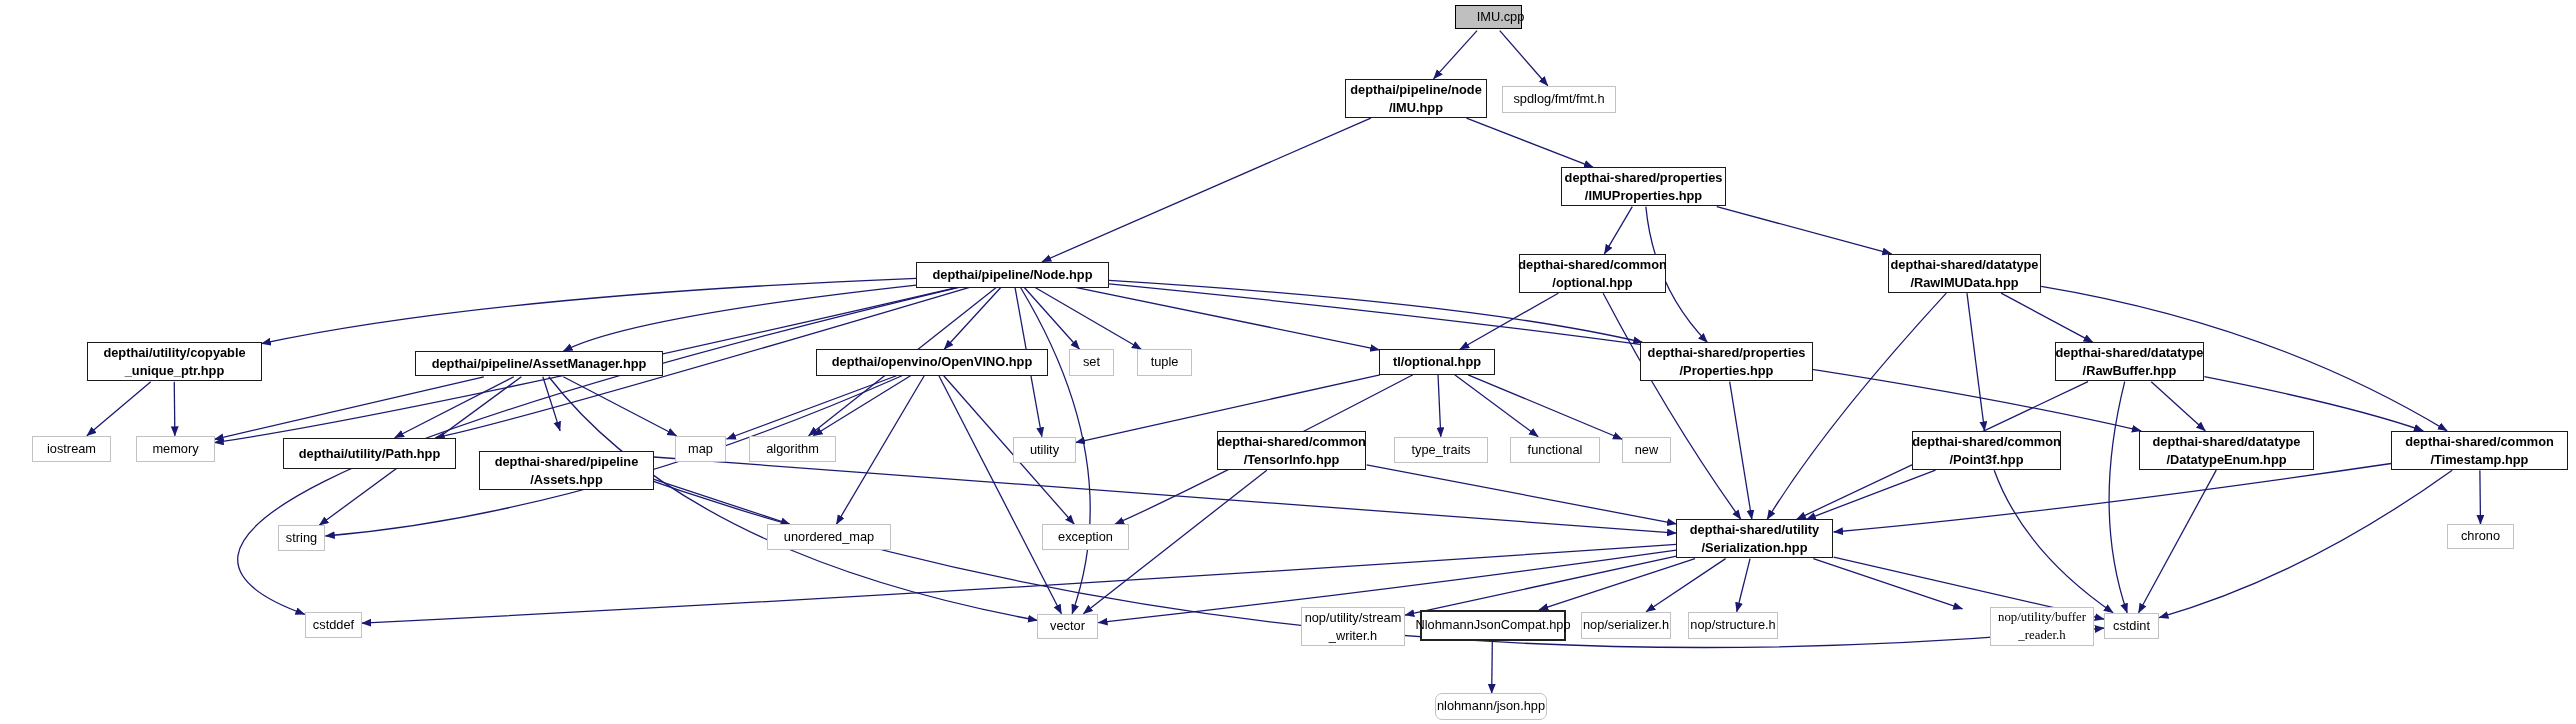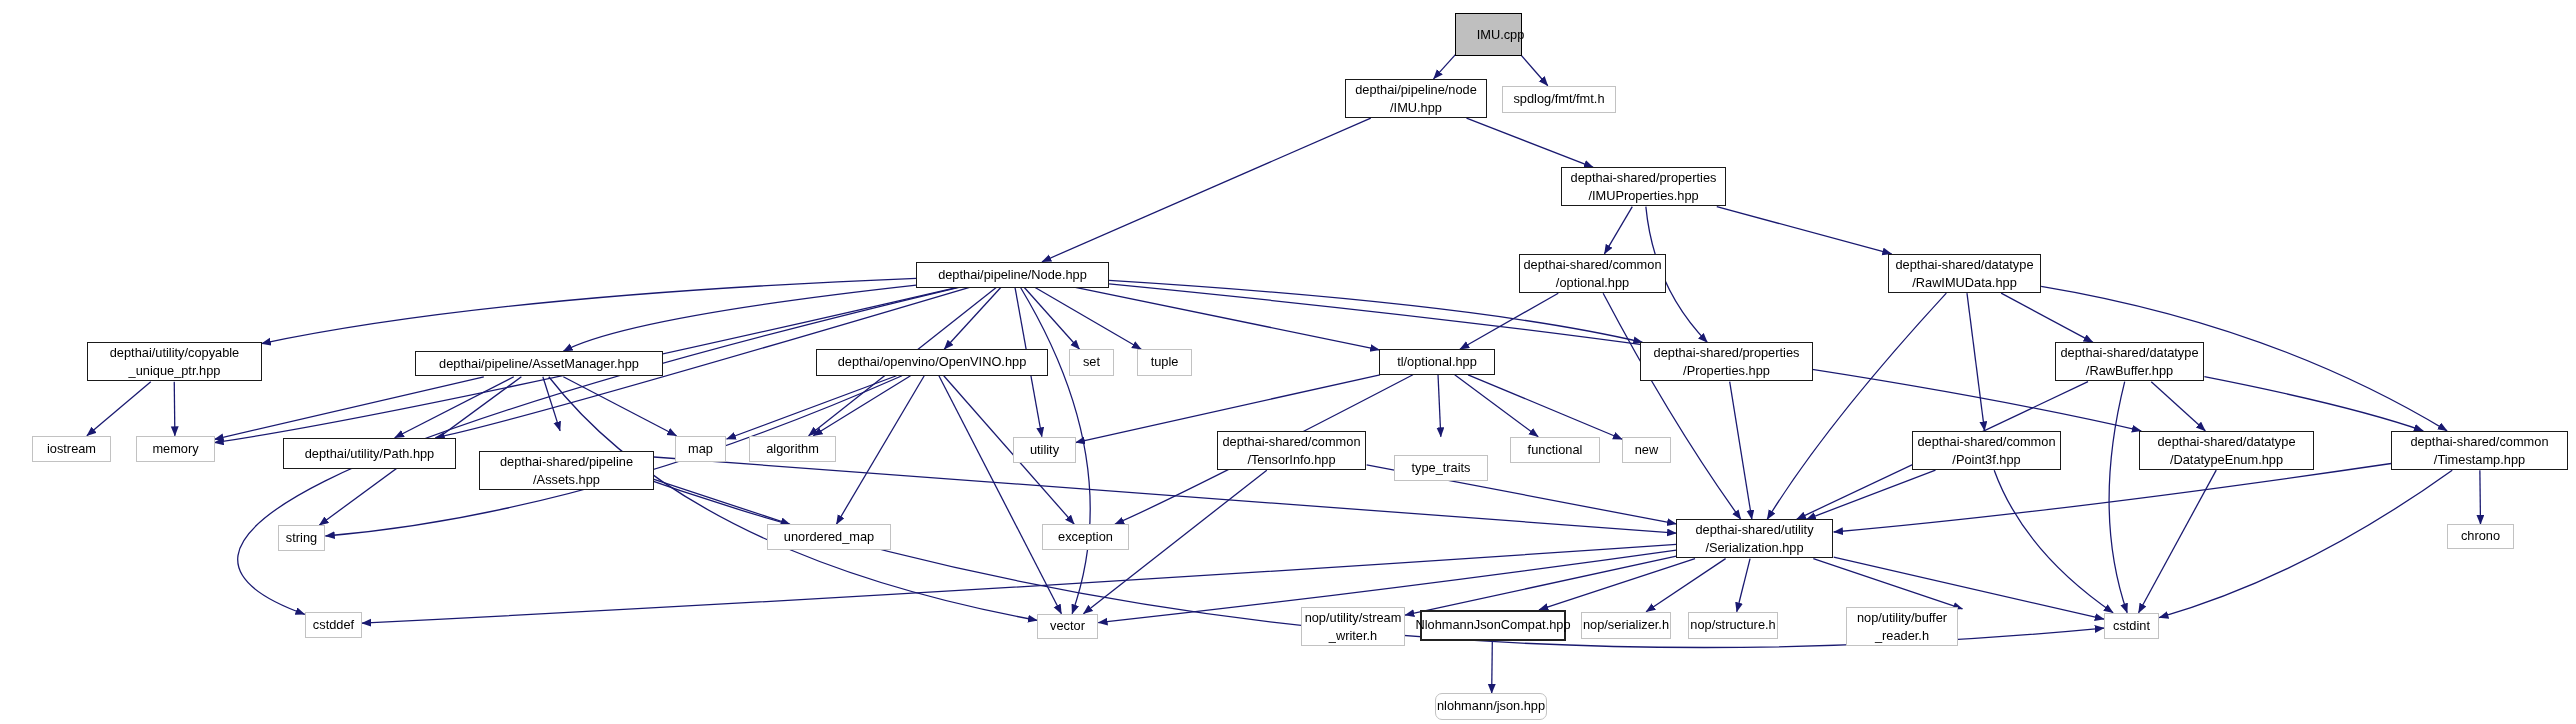--- a/index.html
+++ b/index.html
@@ -2,21 +2,21 @@
 <html><head>
 <meta charset="utf-8">
 <style>
   html,body{margin:0;padding:0;background:#ffffff;}
   #canvas{position:relative;width:2576px;height:725px;background:#ffffff;overflow:hidden;
           font-family:"Liberation Sans","DejaVu Sans",sans-serif;}
   #edges{position:absolute;left:0;top:0;width:2576px;height:725px;}
   .gnode{position:absolute;display:flex;align-items:center;justify-content:center;
          text-align:center;white-space:pre;font-size:12.8px;line-height:17.7px;color:#000;
          background:#ffffff;box-sizing:border-box;cursor:pointer;}
-  .gnode.ref{border:1.4px solid #1a1a1a;}
+  .gnode.ref{border:1.4px solid #1a1a1a;font-weight:bold;}
   .gnode.leaf{border:1px solid #c2c2c2;cursor:default;}
   .gnode.current{border:1.6px solid #000000;background:#bfbfbf;}
   .gnode.strong{border:2.4px solid #222222;}
 </style>
 </head>
 <body>
 
 <div id="canvas">
   <svg id="edges" xmlns="http://www.w3.org/2000/svg" viewBox="0 0 2620 737" width="2576" height="725">
     <defs>
@@ -92,21 +92,21 @@
         <path d="M1755.057142857143,568 L1674.2114285714285,622" fill="none" stroke="#191970" stroke-width="1.3" marker-end="url(#arrow)"></path>
         <path d="M1779.9714285714285,568 L1766.3942857142856,622" fill="none" stroke="#191970" stroke-width="1.3" marker-end="url(#arrow)"></path>
         <path d="M1844.3258426966293,568 L1996,619.1325757575758" fill="none" stroke="#191970" stroke-width="1.3" marker-end="url(#arrow)"></path>
         <path d="M1865,566.3812010443864 L2140,629.5665796344648" fill="none" stroke="#191970" stroke-width="1.3" marker-end="url(#arrow)"></path>
         <path d="M1705,559.2207792207793 Q1400,602 1117,633.093949044586" fill="none" stroke="#191970" stroke-width="1.3" marker-end="url(#arrow)"></path>
         <path d="M1705,553.5031847133758 Q1000,602 368,633.5521936459909" fill="none" stroke="#191970" stroke-width="1.3" marker-end="url(#arrow)"></path>
         <path d="M1517.813253012048,651 L1517.1626506024097,705" fill="none" stroke="#191970" stroke-width="1.3" marker-end="url(#arrow)"></path>
       </g>
   </svg>
   <div id="nodes">
-      <div class="gnode current" style="left: 1455px; top: 13px; width: 67px; height: 43px; padding-left: 24px;">IMU.cpp</div>
+      <div class="gnode current" style="left: 1455px; top: 5px; width: 67px; height: 24px; padding-left: 24px;">IMU.cpp</div>
       <div class="gnode ref" style="left: 1345px; top: 79px; width: 142px; height: 39px;">depthai/pipeline/node
 /IMU.hpp</div>
       <div class="gnode leaf" style="left: 1502px; top: 86px; width: 114px; height: 26.5px;">spdlog/fmt/fmt.h</div>
       <div class="gnode ref" style="left: 1561px; top: 167px; width: 165px; height: 39px;">depthai-shared/properties
 /IMUProperties.hpp</div>
       <div class="gnode ref" style="left: 916px; top: 262px; width: 193px; height: 25.6px;">depthai/pipeline/Node.hpp</div>
       <div class="gnode ref" style="left: 1519px; top: 254px; width: 147px; height: 39px;">depthai-shared/common
 /optional.hpp</div>
       <div class="gnode ref" style="left: 1888px; top: 254px; width: 153px; height: 39px;">depthai-shared/datatype
 /RawIMUData.hpp</div>
@@ -124,21 +124,21 @@
       <div class="gnode leaf" style="left: 32px; top: 436px; width: 79px; height: 25.6px;">iostream</div>
       <div class="gnode leaf" style="left: 136px; top: 436px; width: 79px; height: 25.6px;">memory</div>
       <div class="gnode ref" style="left: 283px; top: 438px; width: 173px; height: 31px;">depthai/utility/Path.hpp</div>
       <div class="gnode ref" style="left: 479px; top: 431px; width: 175px; height: 39px; margin-top: 20px;">depthai-shared/pipeline
 /Assets.hpp</div>
       <div class="gnode leaf" style="left: 675px; top: 436px; width: 51px; height: 25.6px;">map</div>
       <div class="gnode leaf" style="left: 749px; top: 436px; width: 87px; height: 25.6px;">algorithm</div>
       <div class="gnode leaf" style="left: 1013px; top: 437px; width: 63px; height: 25.6px;">utility</div>
       <div class="gnode ref" style="left: 1217px; top: 431px; width: 149px; height: 39px;">depthai-shared/common
 /TensorInfo.hpp</div>
-      <div class="gnode leaf" style="left: 1394px; top: 437px; width: 94px; height: 25.6px; margin-top: 18px;">type_traits</div>
+      <div class="gnode leaf" style="left: 1394px; top: 437px; width: 94px; height: 25.6px;">type_traits</div>
       <div class="gnode leaf" style="left: 1510px; top: 437px; width: 90px; height: 25.6px;">functional</div>
       <div class="gnode leaf" style="left: 1622px; top: 437px; width: 49px; height: 25.6px;">new</div>
       <div class="gnode ref" style="left: 1912px; top: 431px; width: 149px; height: 39px;">depthai-shared/common
 /Point3f.hpp</div>
       <div class="gnode ref" style="left: 2139px; top: 431px; width: 175px; height: 39px;">depthai-shared/datatype
 /DatatypeEnum.hpp</div>
       <div class="gnode ref" style="left: 2391px; top: 431px; width: 177px; height: 39px;">depthai-shared/common
 /Timestamp.hpp</div>
       <div class="gnode leaf" style="left: 278px; top: 525px; width: 47px; height: 25.6px;">string</div>
       <div class="gnode leaf" style="left: 767px; top: 524px; width: 124px; height: 25.6px;">unordered_map</div>
@@ -146,19 +146,19 @@
       <div class="gnode ref" style="left: 1676px; top: 519px; width: 157px; height: 39px;">depthai-shared/utility
 /Serialization.hpp</div>
       <div class="gnode leaf" style="left: 2447px; top: 524px; width: 67px; height: 24.6px;">chrono</div>
       <div class="gnode leaf" style="left: 305px; top: 612px; width: 57px; height: 25.6px;">cstddef</div>
       <div class="gnode leaf" style="left: 1037px; top: 614px; width: 61px; height: 24.6px;">vector</div>
       <div class="gnode leaf" style="left: 1301px; top: 607px; width: 104px; height: 39px;">nop/utility/stream
 _writer.h</div>
       <div class="gnode strong" style="left: 1420px; top: 610px; width: 146px; height: 30.5px;">NlohmannJsonCompat.hpp</div>
       <div class="gnode leaf" style="left: 1581px; top: 612px; width: 90px; height: 26.5px;">nop/serializer.h</div>
       <div class="gnode leaf" style="left: 1688px; top: 612px; width: 90px; height: 26.5px;">nop/structure.h</div>
-      <div class="gnode leaf" style="left: 1846px; top: 607px; width: 112px; height: 39px;">nop/utility/buffer
+      <div class="gnode leaf" style="left: 1990px; top: 607px; width: 104px; height: 39px; font-family: Liberation Serif, serif;">nop/utility/buffer
 _reader.h</div>
       <div class="gnode leaf" style="left: 2104px; top: 613px; width: 55px; height: 25.6px;">cstdint</div>
       <div class="gnode leaf" style="left: 1435px; top: 693px; width: 112px; height: 26.5px; border-radius: 7px;">nlohmann/json.hpp</div>
     </div>
 </div>
 
 
 </body></html>

